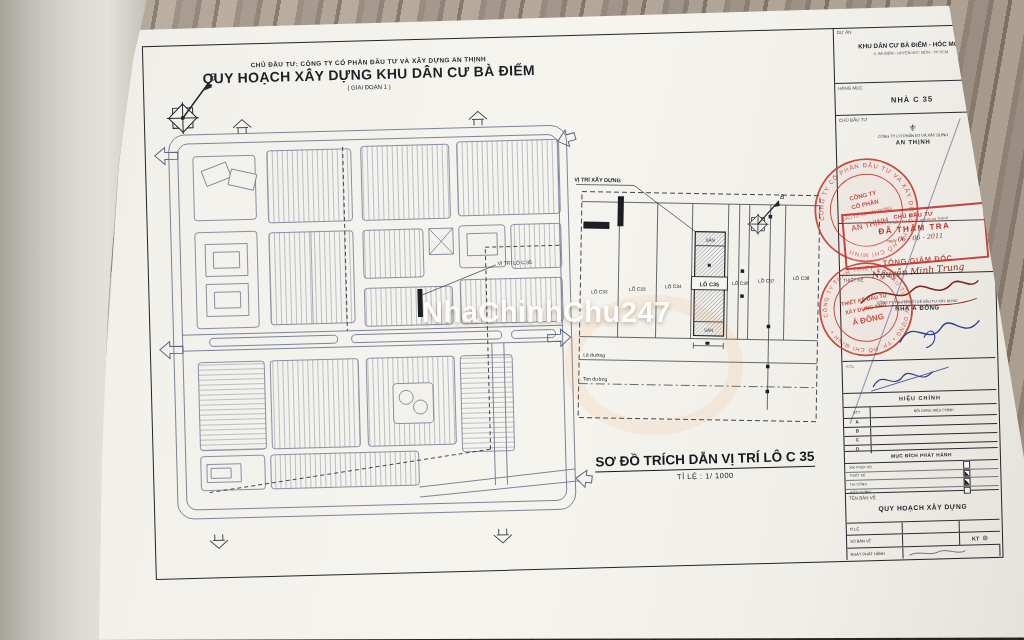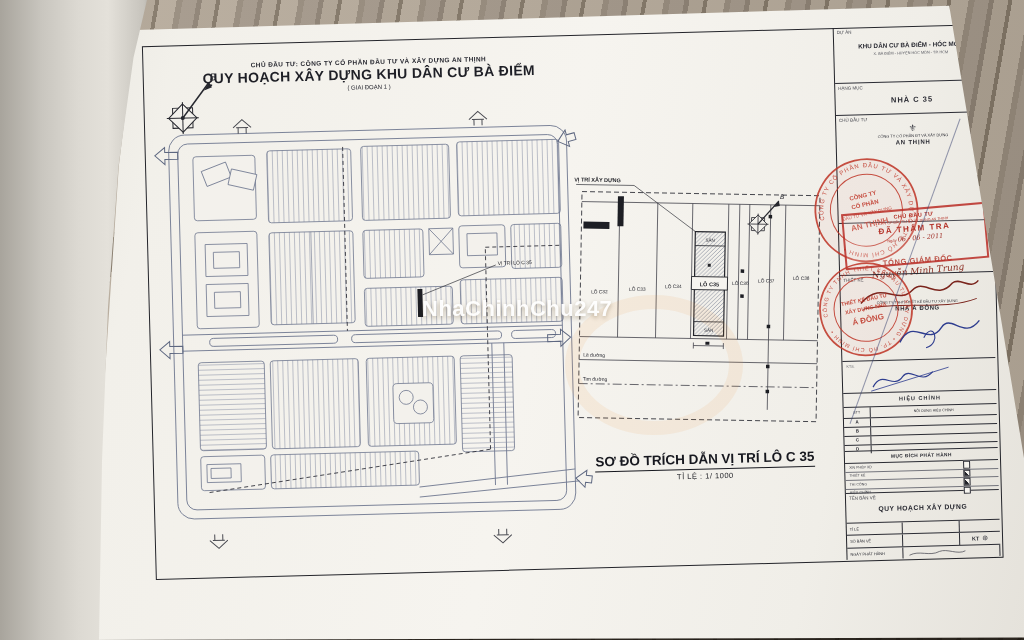--- a/index.html
+++ b/index.html
@@ -90,21 +90,21 @@
   .dname{margin-top:12px;text-align:center;font-size:6.8px;font-weight:bold;letter-spacing:.5px;}
   .ftr{display:flex;flex-direction:column;height:36px;}
   .ftr .frow{flex:1;display:flex;border-bottom:1px solid #2a2b33;}
   .ftr .frow:last-child{border-bottom:none;}
   .ftr .fl{width:52px;border-right:1px solid #2a2b33;font-size:3.9px;
     display:flex;align-items:center;padding-left:3px;}
   .ftr .fm{flex:1;border-right:1px solid #2a2b33;position:relative;}
   .ftr .fr{width:40px;display:flex;align-items:center;justify-content:center;
     font-size:5.5px;font-weight:bold;gap:3px;}
   .ftr .fr .circ{font-size:7px;font-weight:normal;color:#3a3b43;}
-  .watermark{position:absolute;left:422px;top:296px;font-size:22px;font-weight:bold;
+  .watermark{position:absolute;left:422px;top:296px;font-size:29px;font-weight:bold;
     color:rgba(255,255,255,.95);letter-spacing:.5px;
     text-shadow:0 2px 4px rgba(90,65,30,.35);z-index:30;}
   .wm-ring{position:absolute;left:565px;top:295px;width:150px;height:112px;
     border:14px solid rgba(235,150,60,.10);border-radius:50%;z-index:29;}
 </style>
 </head>
 <body>
 
 <div class="paper">
   <div class="sheet">

